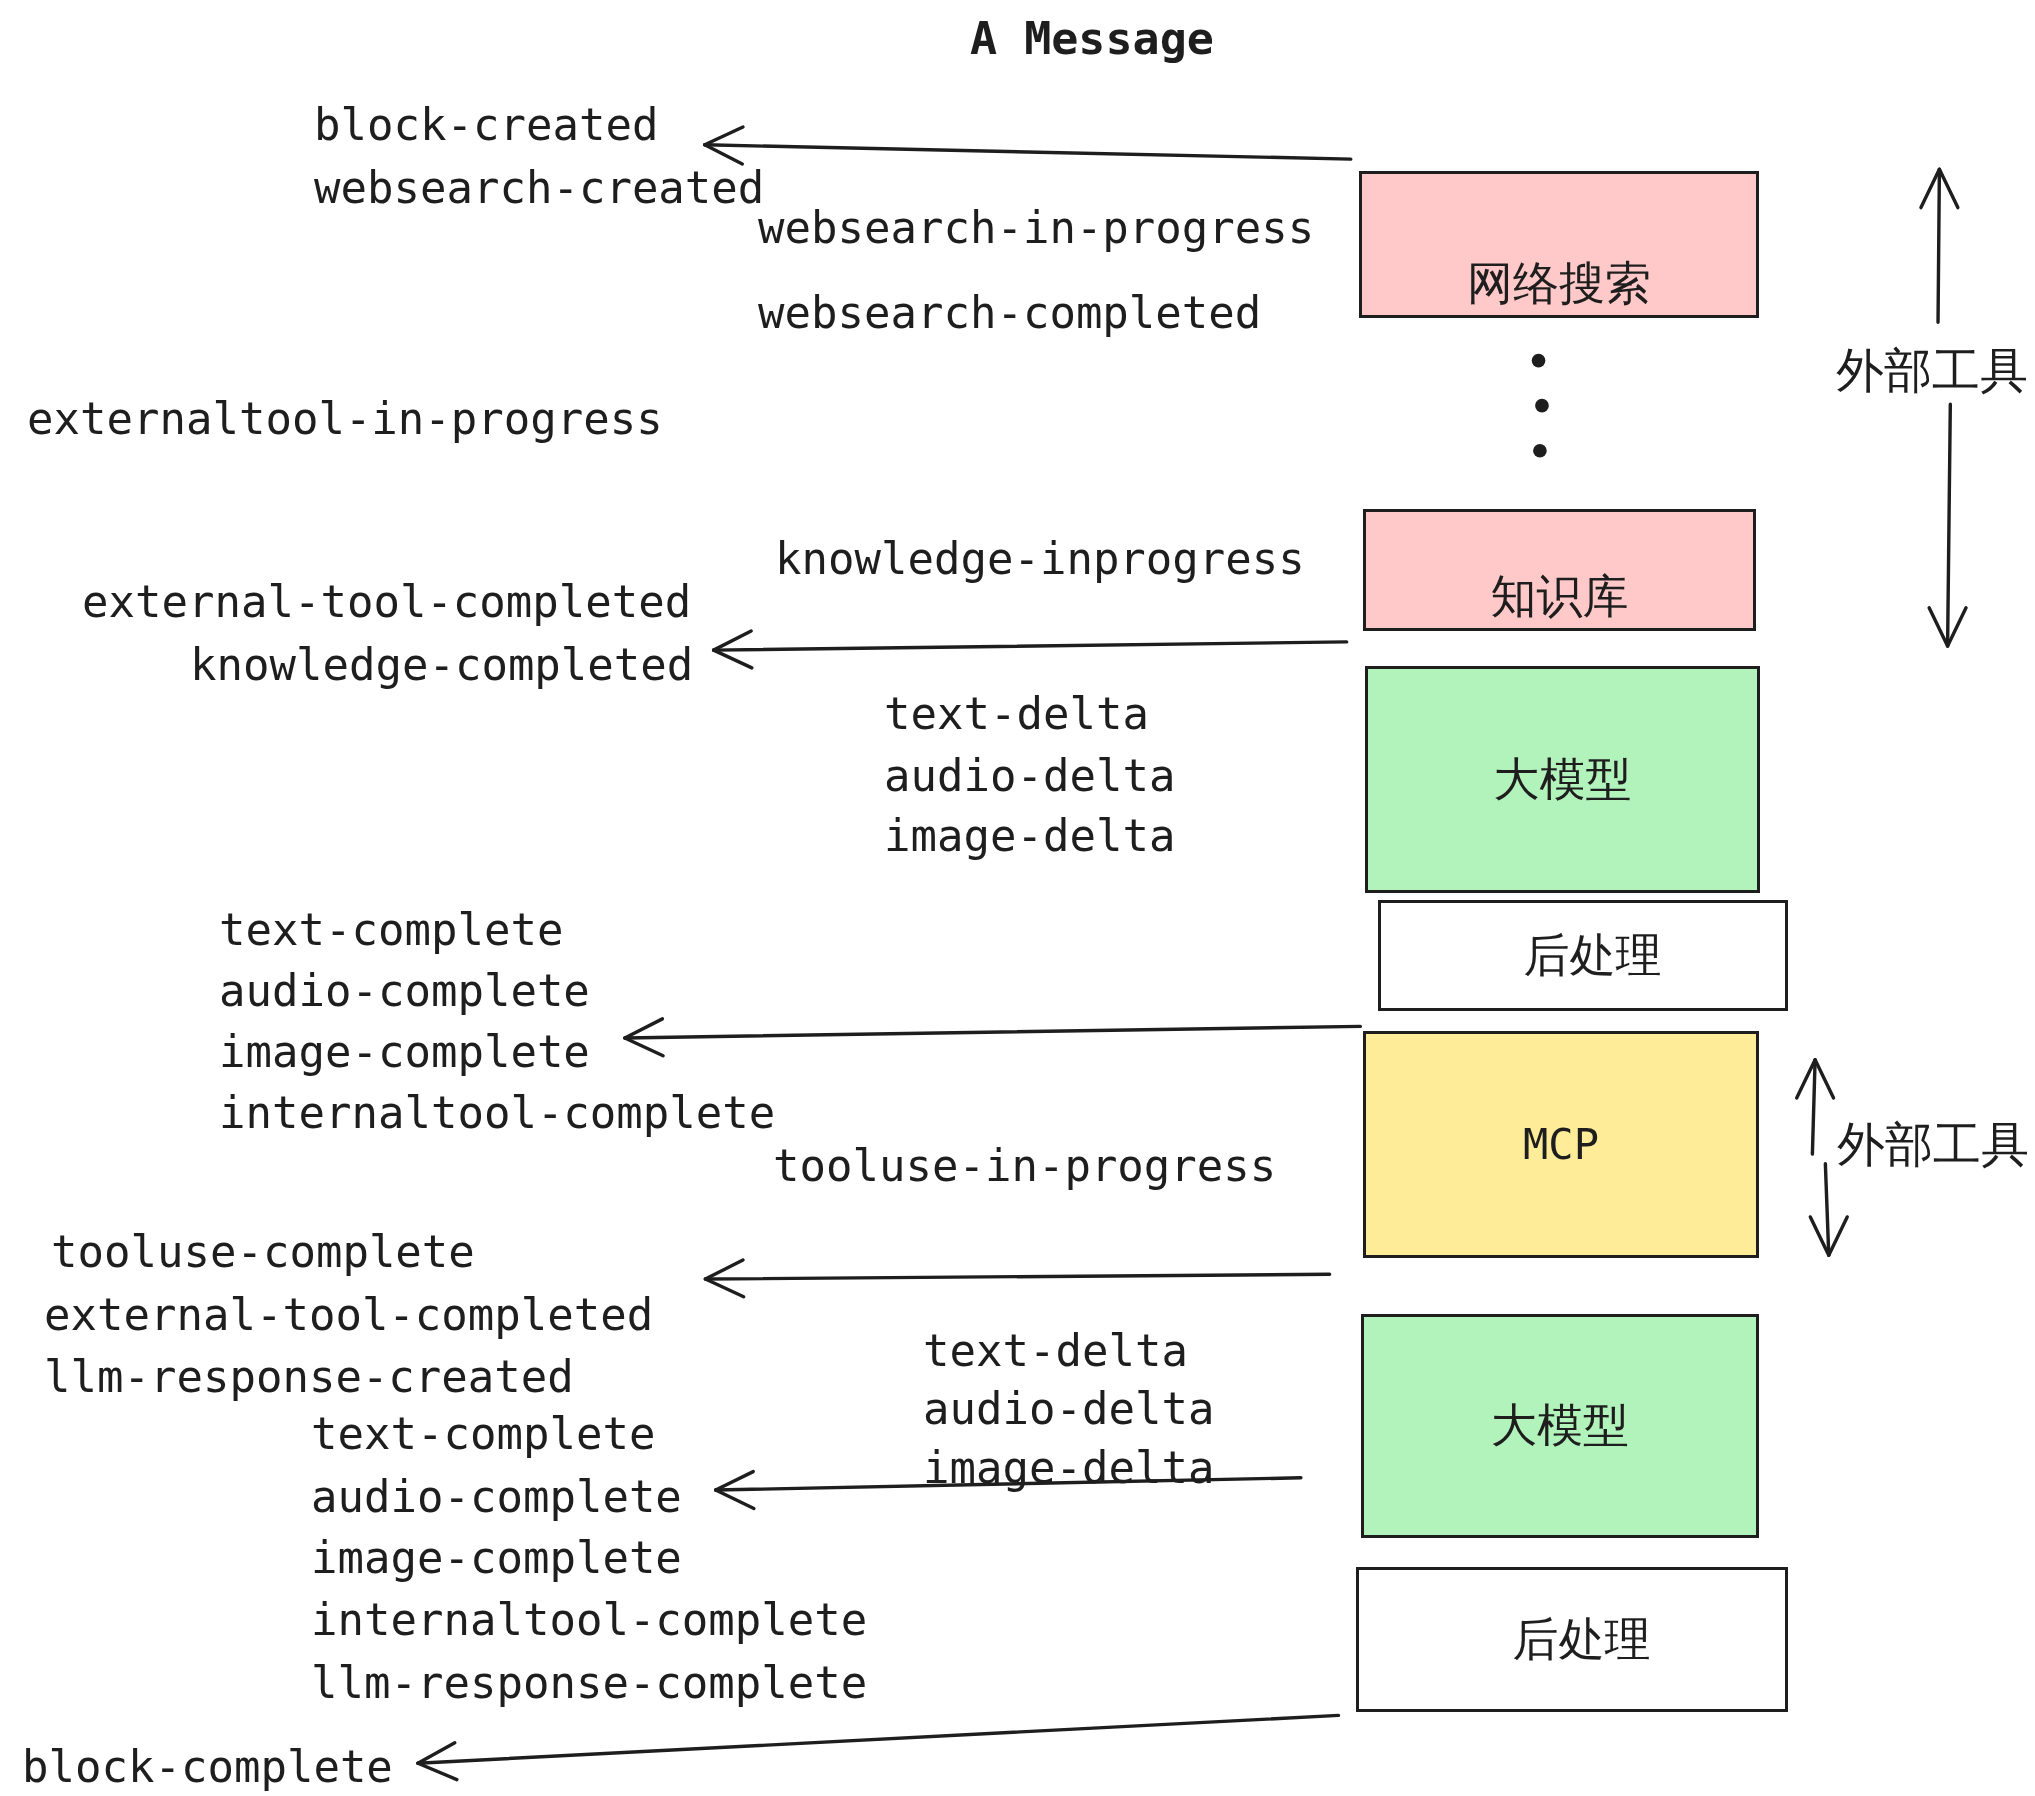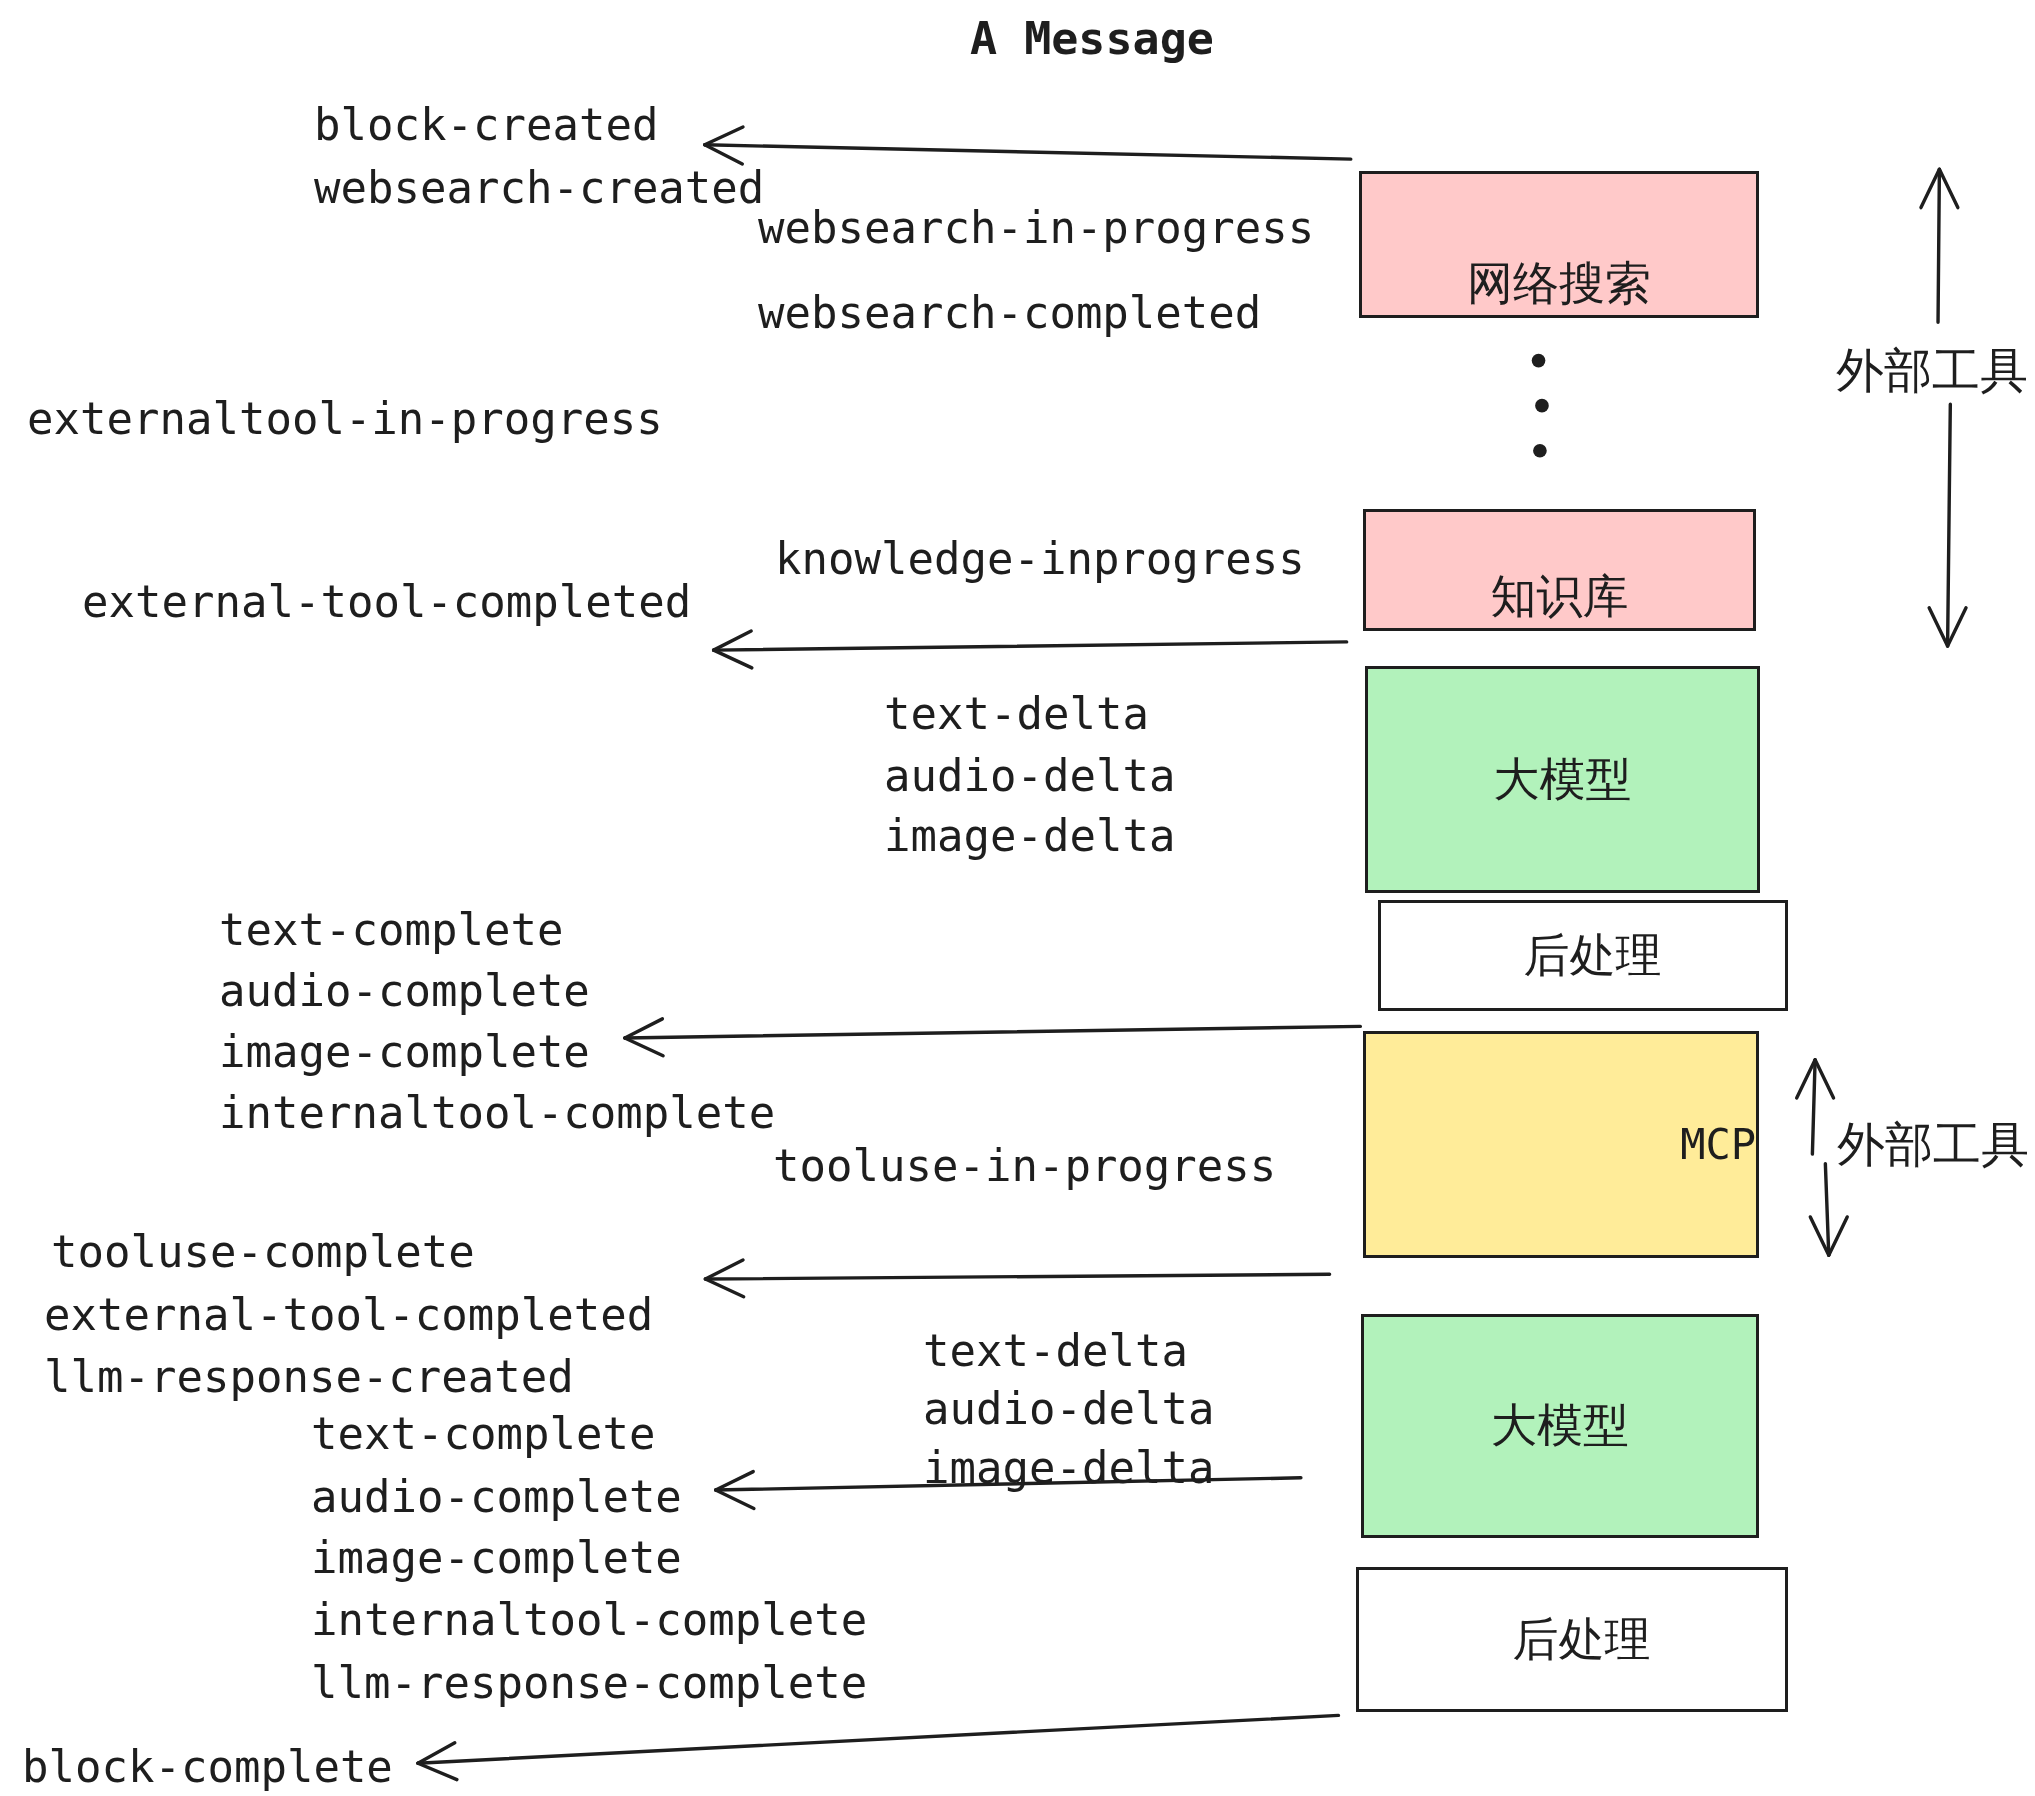--- a/index.html
+++ b/index.html
@@ -53,21 +53,21 @@
     display: flex;
     align-items: center;
     justify-content: center;
     font-family: "Liberation Sans", sans-serif;
     font-size: 46px;
     color: #1e1e1e;
     white-space: nowrap;
   }
   .cbox.pink   { background: #ffc9c9; align-items: flex-end; }
   .cbox.green  { background: #b2f2bb; margin-top: 27px; }
-  .cbox.yellow { background: #ffec99; justify-content: flex-end; }
+  .cbox.yellow { background: #ffec99; }
   .cbox.white  { background: #ffffff; padding-left: 19px; }
   .cbox.mono-label { font-family: "DejaVu Sans Mono", monospace; font-size: 42px; }
   .cjk-label {
     position: absolute;
     font-family: "Liberation Sans", sans-serif;
     font-size: 48px;
     color: #1e1e1e;
     white-space: nowrap;
   }
 </style>
@@ -141,20 +141,21 @@
 
   <div class="title" style="left:970px; top:12.3px">A Message</div>
 
   <div class="ev" style="left:314px;  top:102px">block-created</div>
   <div class="ev" style="left:314px;  top:165px">websearch-created</div>
   <div class="ev" style="left:758px; top:205px">websearch-in-progress</div>
   <div class="ev" style="left:758px; top:290px">websearch-completed</div>
   <div class="ev" style="left:27px;   top:396px">externaltool-in-progress</div>
   <div class="ev" style="left:775px; top:536px">knowledge-inprogress</div>
   <div class="ev" style="left:82px;  top:579px">external-tool-completed</div>
+  <div class="ev" style="left:190px;  top:642px">knowledge-completed</div>
   <div class="ev" style="left:884px; top:691px">text-delta</div>
   <div class="ev" style="left:884px; top:753px">audio-delta</div>
   <div class="ev" style="left:884px; top:813px">image-delta</div>
   <div class="ev" style="left:219px;  top:907px">text-complete</div>
   <div class="ev" style="left:219px;  top:968px">audio-complete</div>
   <div class="ev" style="left:219px;  top:1029px">image-complete</div>
   <div class="ev" style="left:219px;  top:1090px">internaltool-complete</div>
   <div class="ev" style="left:773px; top:1143px">tooluse-in-progress</div>
   <div class="ev" style="left:51px;   top:1229px">tooluse-complete</div>
   <div class="ev" style="left:44px;   top:1292px">external-tool-completed</div>

